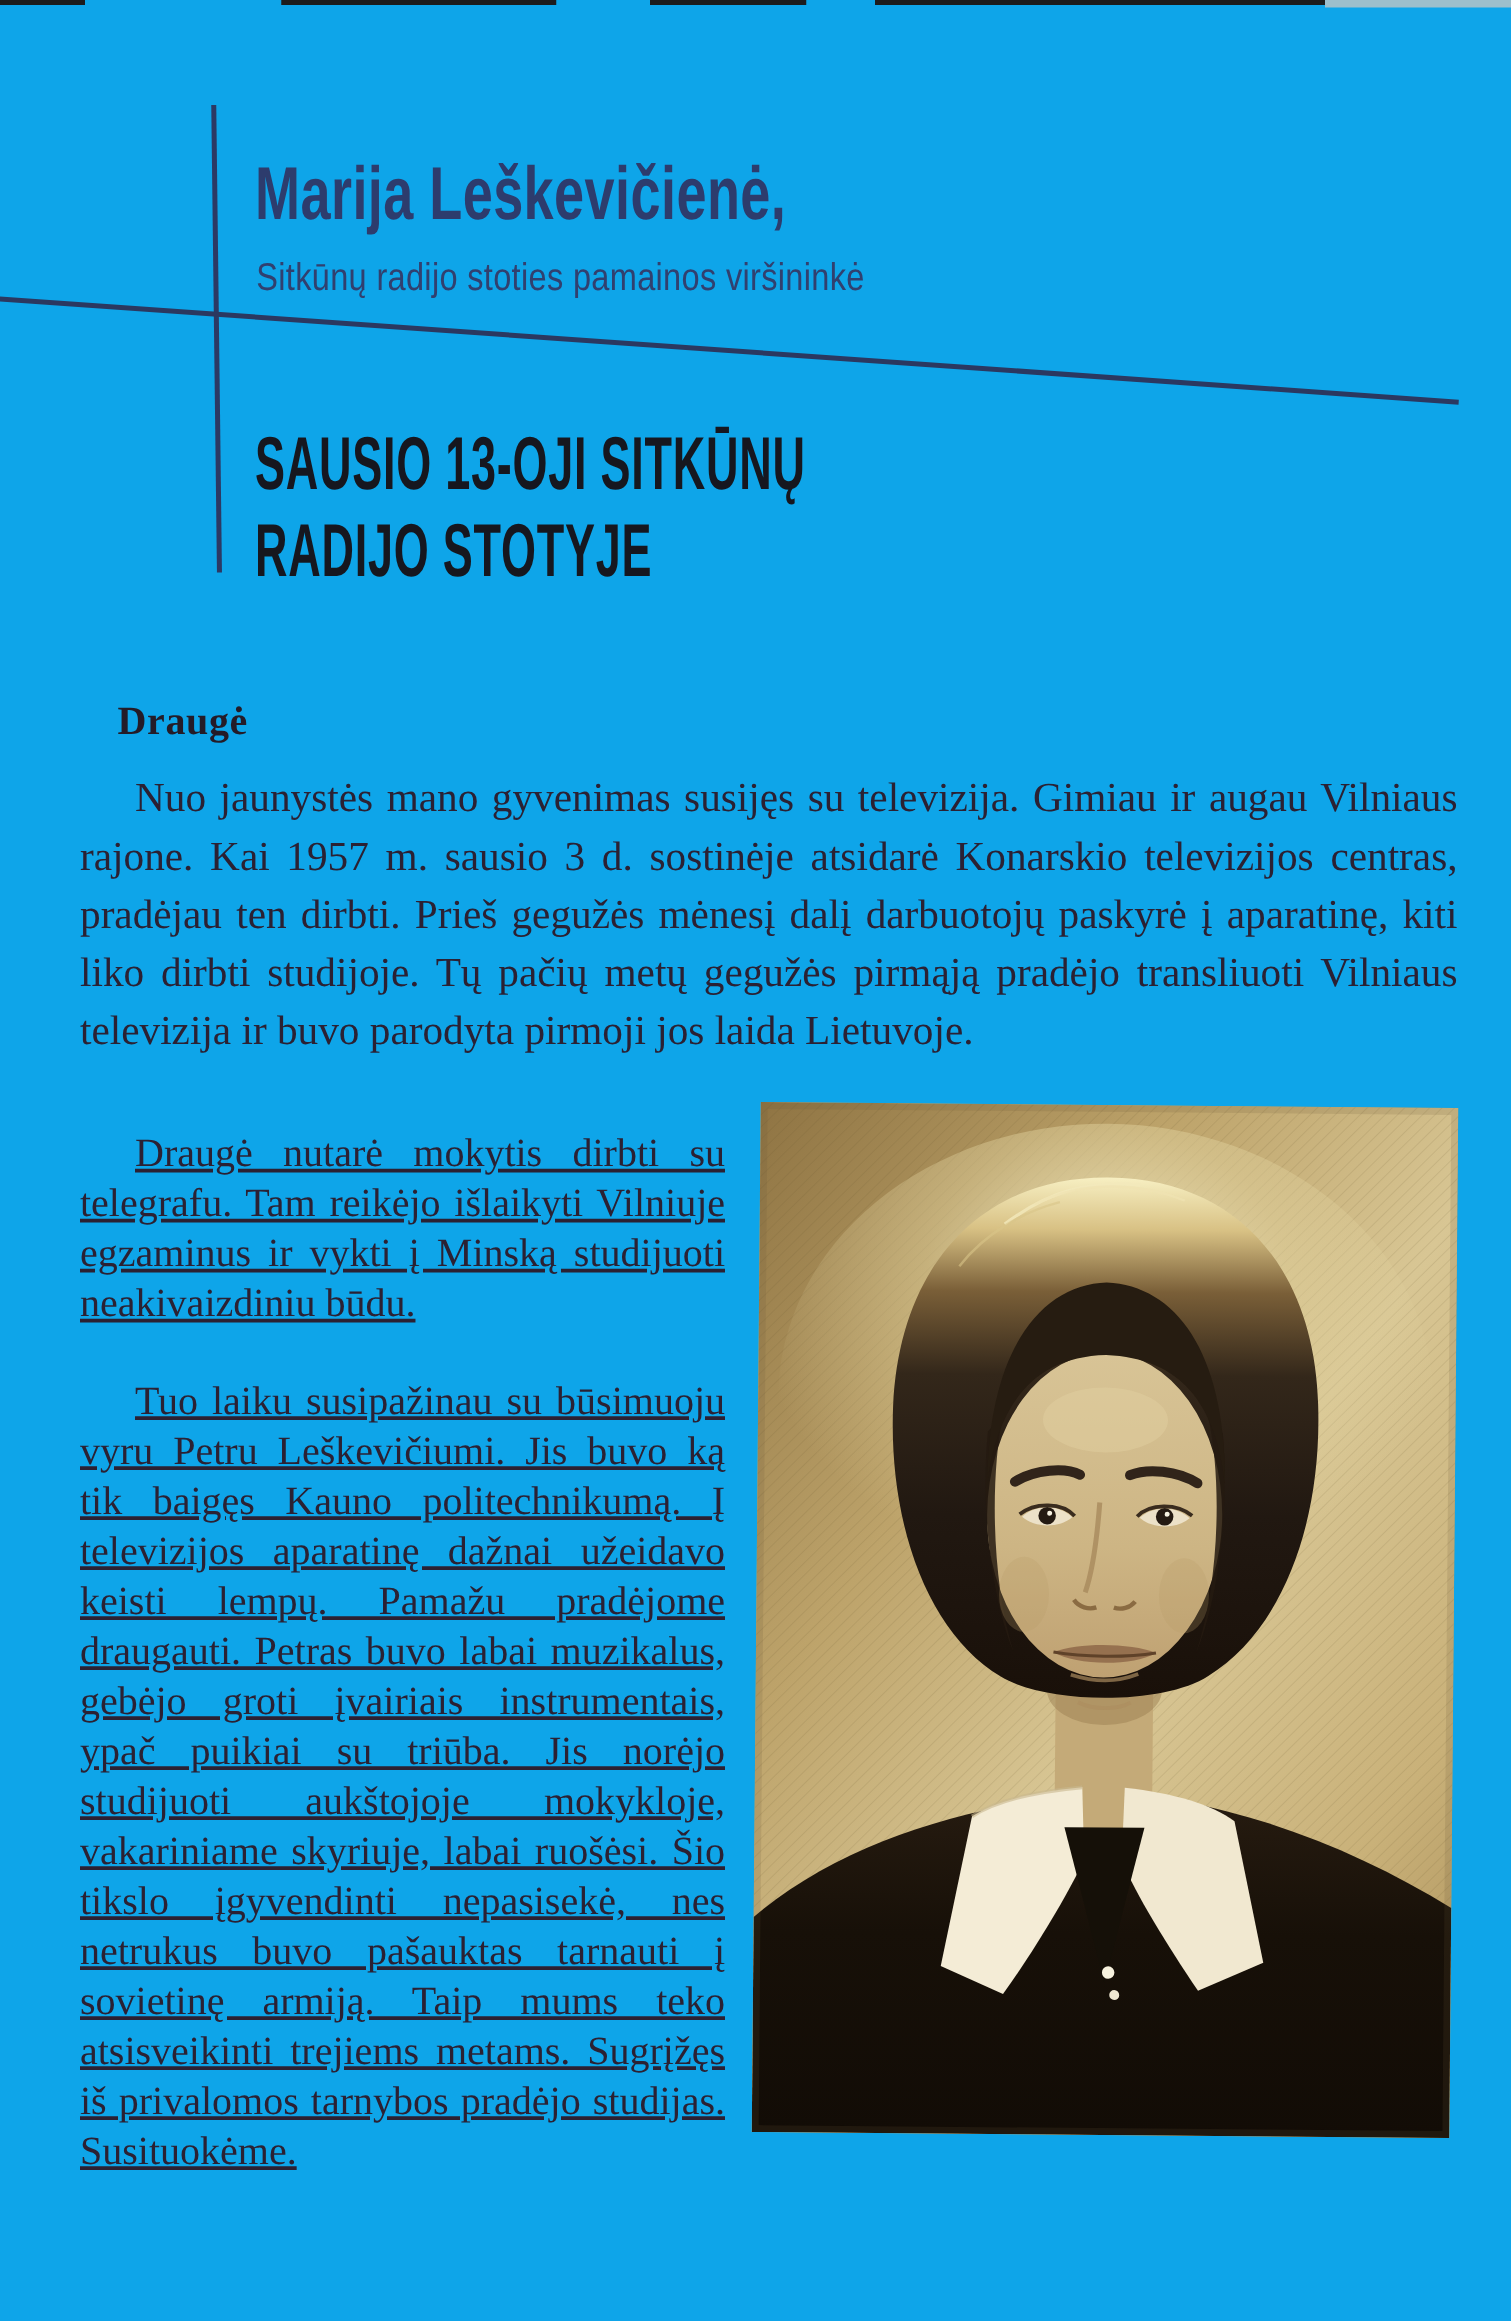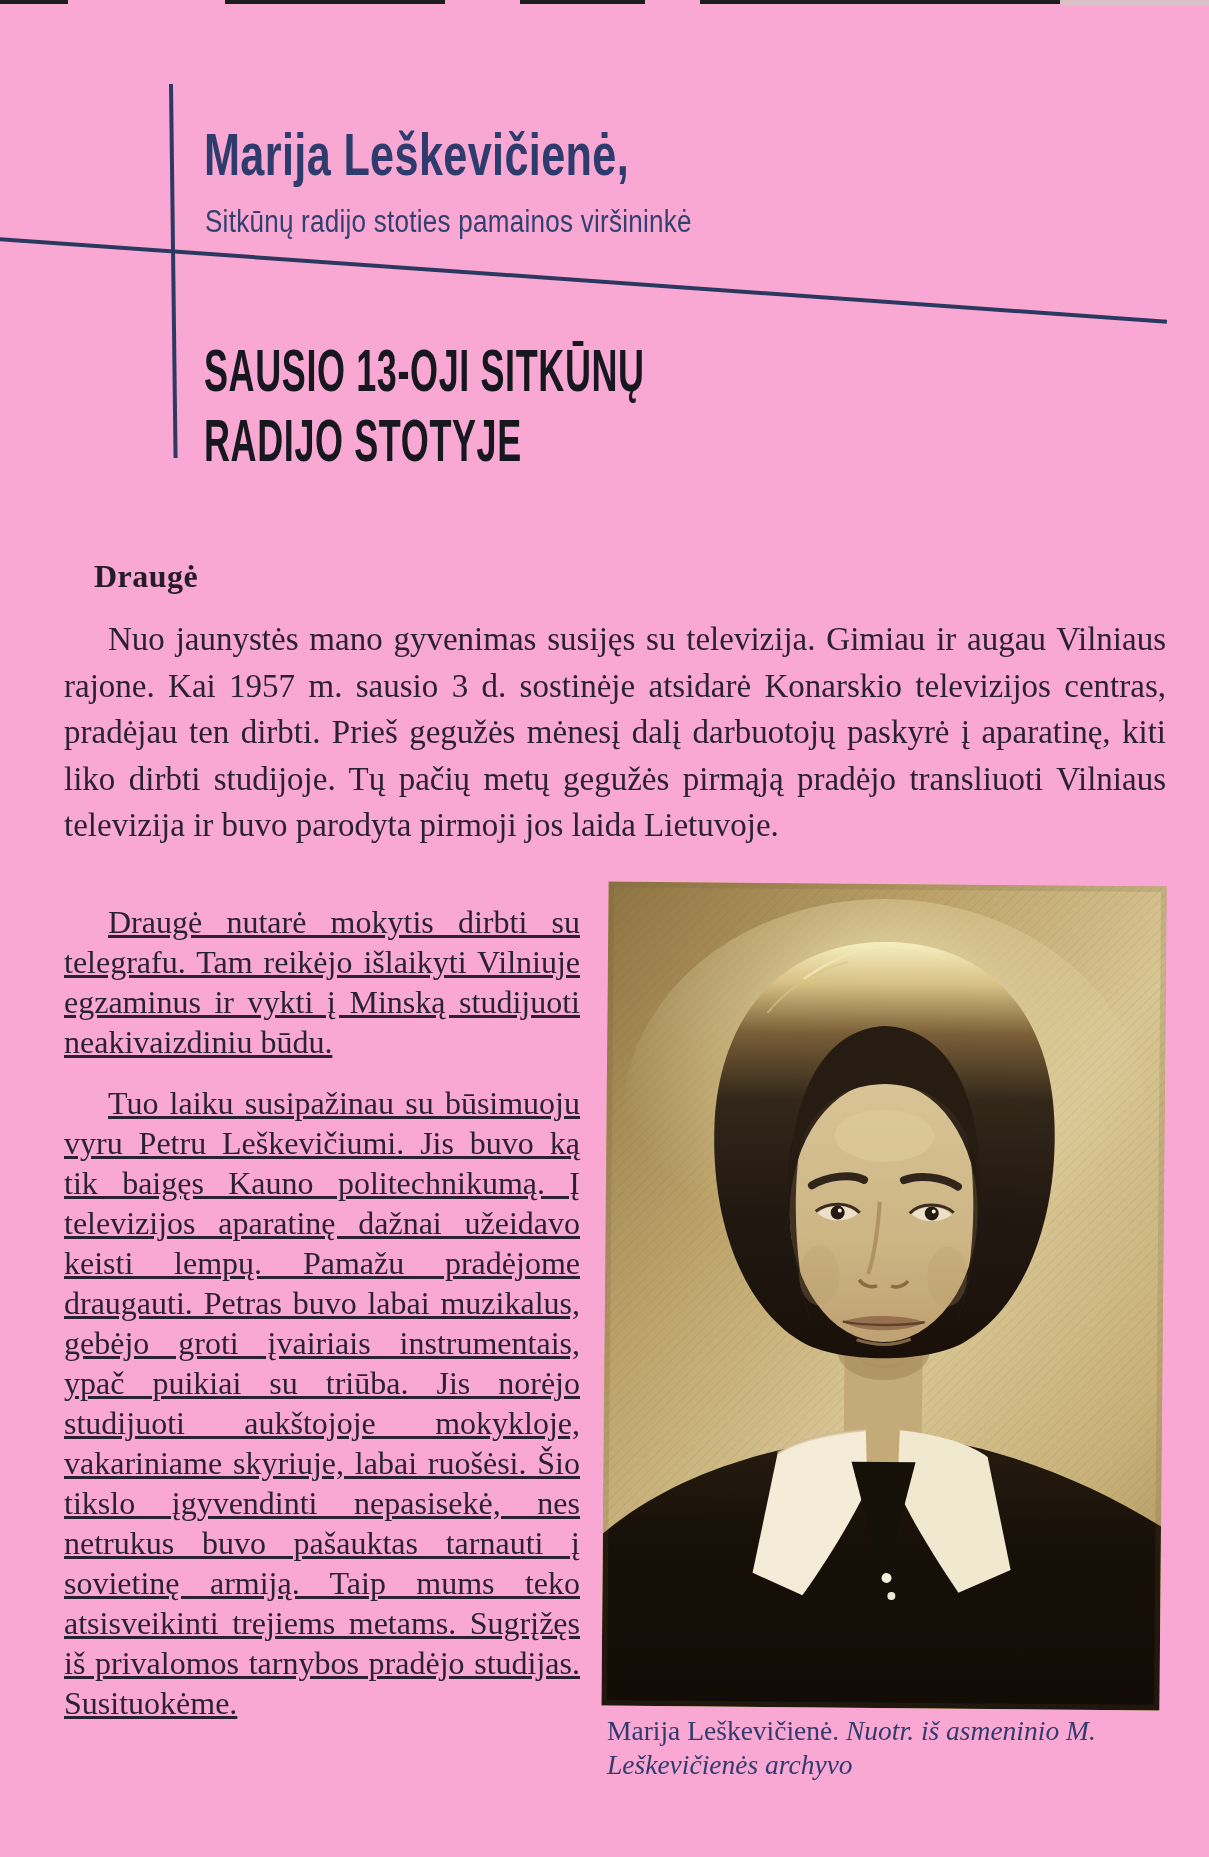--- a/index.html
+++ b/index.html
@@ -1,20 +1,20 @@
 <!DOCTYPE html>
 <html lang="lt"><head>
 <meta charset="utf-8">
 <style>
   html,body{margin:0;padding:0;background:#e8e6e2;}
   .page{
     position:relative;
     width:1209px;height:1857px;
     margin:0 auto;
-    background:#f9a8d4;
+    background:#0ea5e9;
     overflow:hidden;
     font-family:"Liberation Serif","DejaVu Serif",serif;
   }
   
   .scan-seg{position:absolute;top:0;height:4px;background:#1c1c1c;}
   .scan-soft{position:absolute;top:0;height:6px;background:#ccc8c1;opacity:.75;}
 
   
   .vrule{
     position:absolute;left:169px;top:84px;width:3.5px;height:374px;
@@ -55,21 +55,21 @@
     font-size:33px;line-height:46.5px;color:#2b2133;
     text-align:justify;text-indent:44px;margin:0;
   }
 
   .leftcol{
     position:absolute;left:64px;top:902px;width:516px;
     font-size:32px;line-height:40px;color:#2b2133;
     text-align:justify;
   }
   .leftcol p{margin:0;text-indent:44px;text-decoration:underline;}
-  .leftcol p + p{margin-top:21px;}
+  .leftcol p + p{margin-top:38px;}
 
   .photo{
     position:absolute;left:605px;top:884px;width:558px;height:824px;
     transform:rotate(0.5deg);overflow:hidden;background:#c3a96e;
   }
   .photo svg{display:block;}
 
   .caption{
     position:absolute;left:607px;top:1714px;width:545px;
     font-size:27.5px;line-height:34px;color:#313b6e;margin:0;
@@ -203,15 +203,14 @@
 
       <g>
         <circle cx="284" cy="694" r="5" fill="#f7f2de"></circle>
         <circle cx="289" cy="712" r="4" fill="#efe8d2"></circle>
       </g>
 
       <rect x="1.5" y="1.5" width="555" height="821" fill="none" stroke="#6b5836" stroke-width="8" opacity="0.16"></rect>
     </svg>
   </div>
 
-  <p class="caption"><span>Marija Leškevičienė.</span> <em>Nuotr. iš asmeninio M. Leškevičienės archyvo</em></p>
 
 </div>
 
 </body></html>

